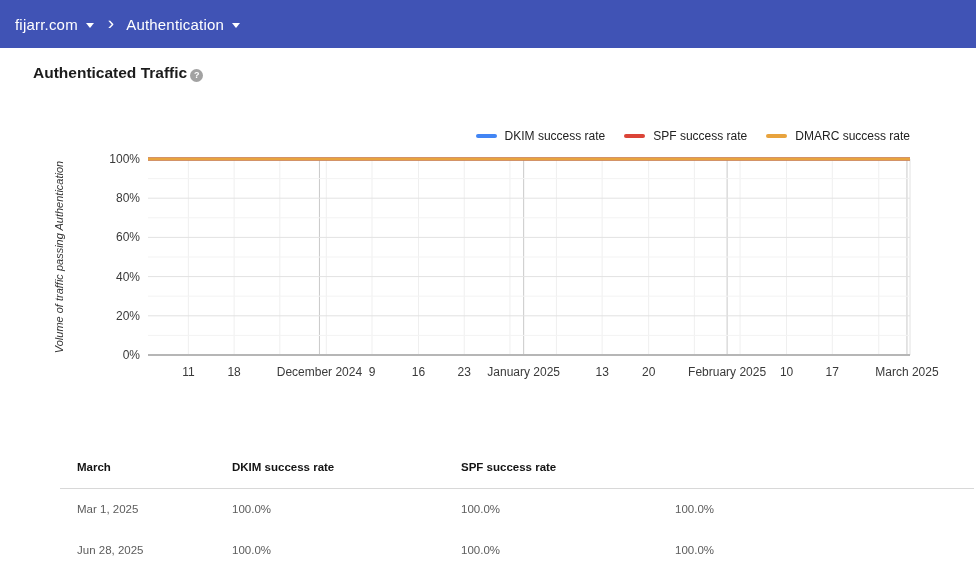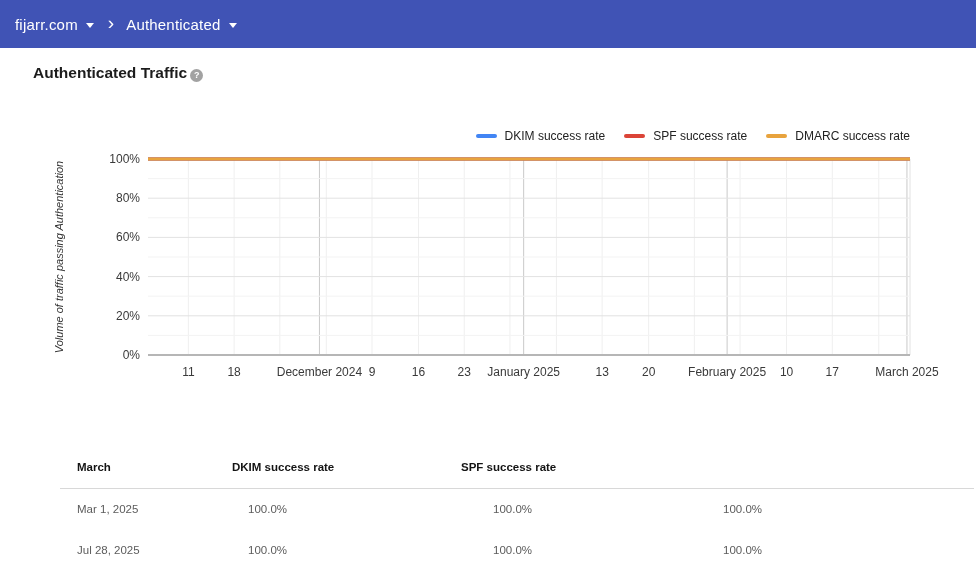--- a/index.html
+++ b/index.html
@@ -94,34 +94,33 @@
     color: #c5c5c5; font-size: 9px;
     margin-left: 5px;
     transform: translateY(-1px);
   }
   .t-row {
     display: grid;
     grid-template-columns: 155px 229px 214px 1fr;
     padding: 14px 0 0 17px;
     height: 41px;
     color: #5c5c5c;
-    gap: 16px;
   }
 </style>
 </head>
 <body>
 
 <div class="topbar" style="background: rgb(64, 83, 181);">
   <div class="crumb">
     <span>fijarr.com</span>
     <span class="caret-down"></span>
   </div>
   <span class="crumb-sep">›</span>
   <div class="crumb">
-    <span>Authenticated</span>
+    <span>Authentication</span>
     <span class="caret-down"></span>
   </div>
 </div>
 
 <div class="title-row">
   <div class="page-title">Authenticated Traffic</div>
   <div class="help-icon">?</div>
 </div>
 
 <div class="legend" id="legend">
@@ -204,19 +203,19 @@
       <div class="th"><span>SPF success rate</span></div>
     </div>
   <div id="tbody">
       <div class="t-row">
         <div class="td">Mar 1, 2025</div>
         <div class="td">100.0%</div>
         <div class="td">100.0%</div>
         <div class="td">100.0%</div>
       </div>
       <div class="t-row">
-        <div class="td">Jul 28, 2025</div>
+        <div class="td">Jun 28, 2025</div>
         <div class="td">100.0%</div>
         <div class="td">100.0%</div>
         <div class="td">100.0%</div>
       </div>
     </div>
 </div>
 
 </body></html>

